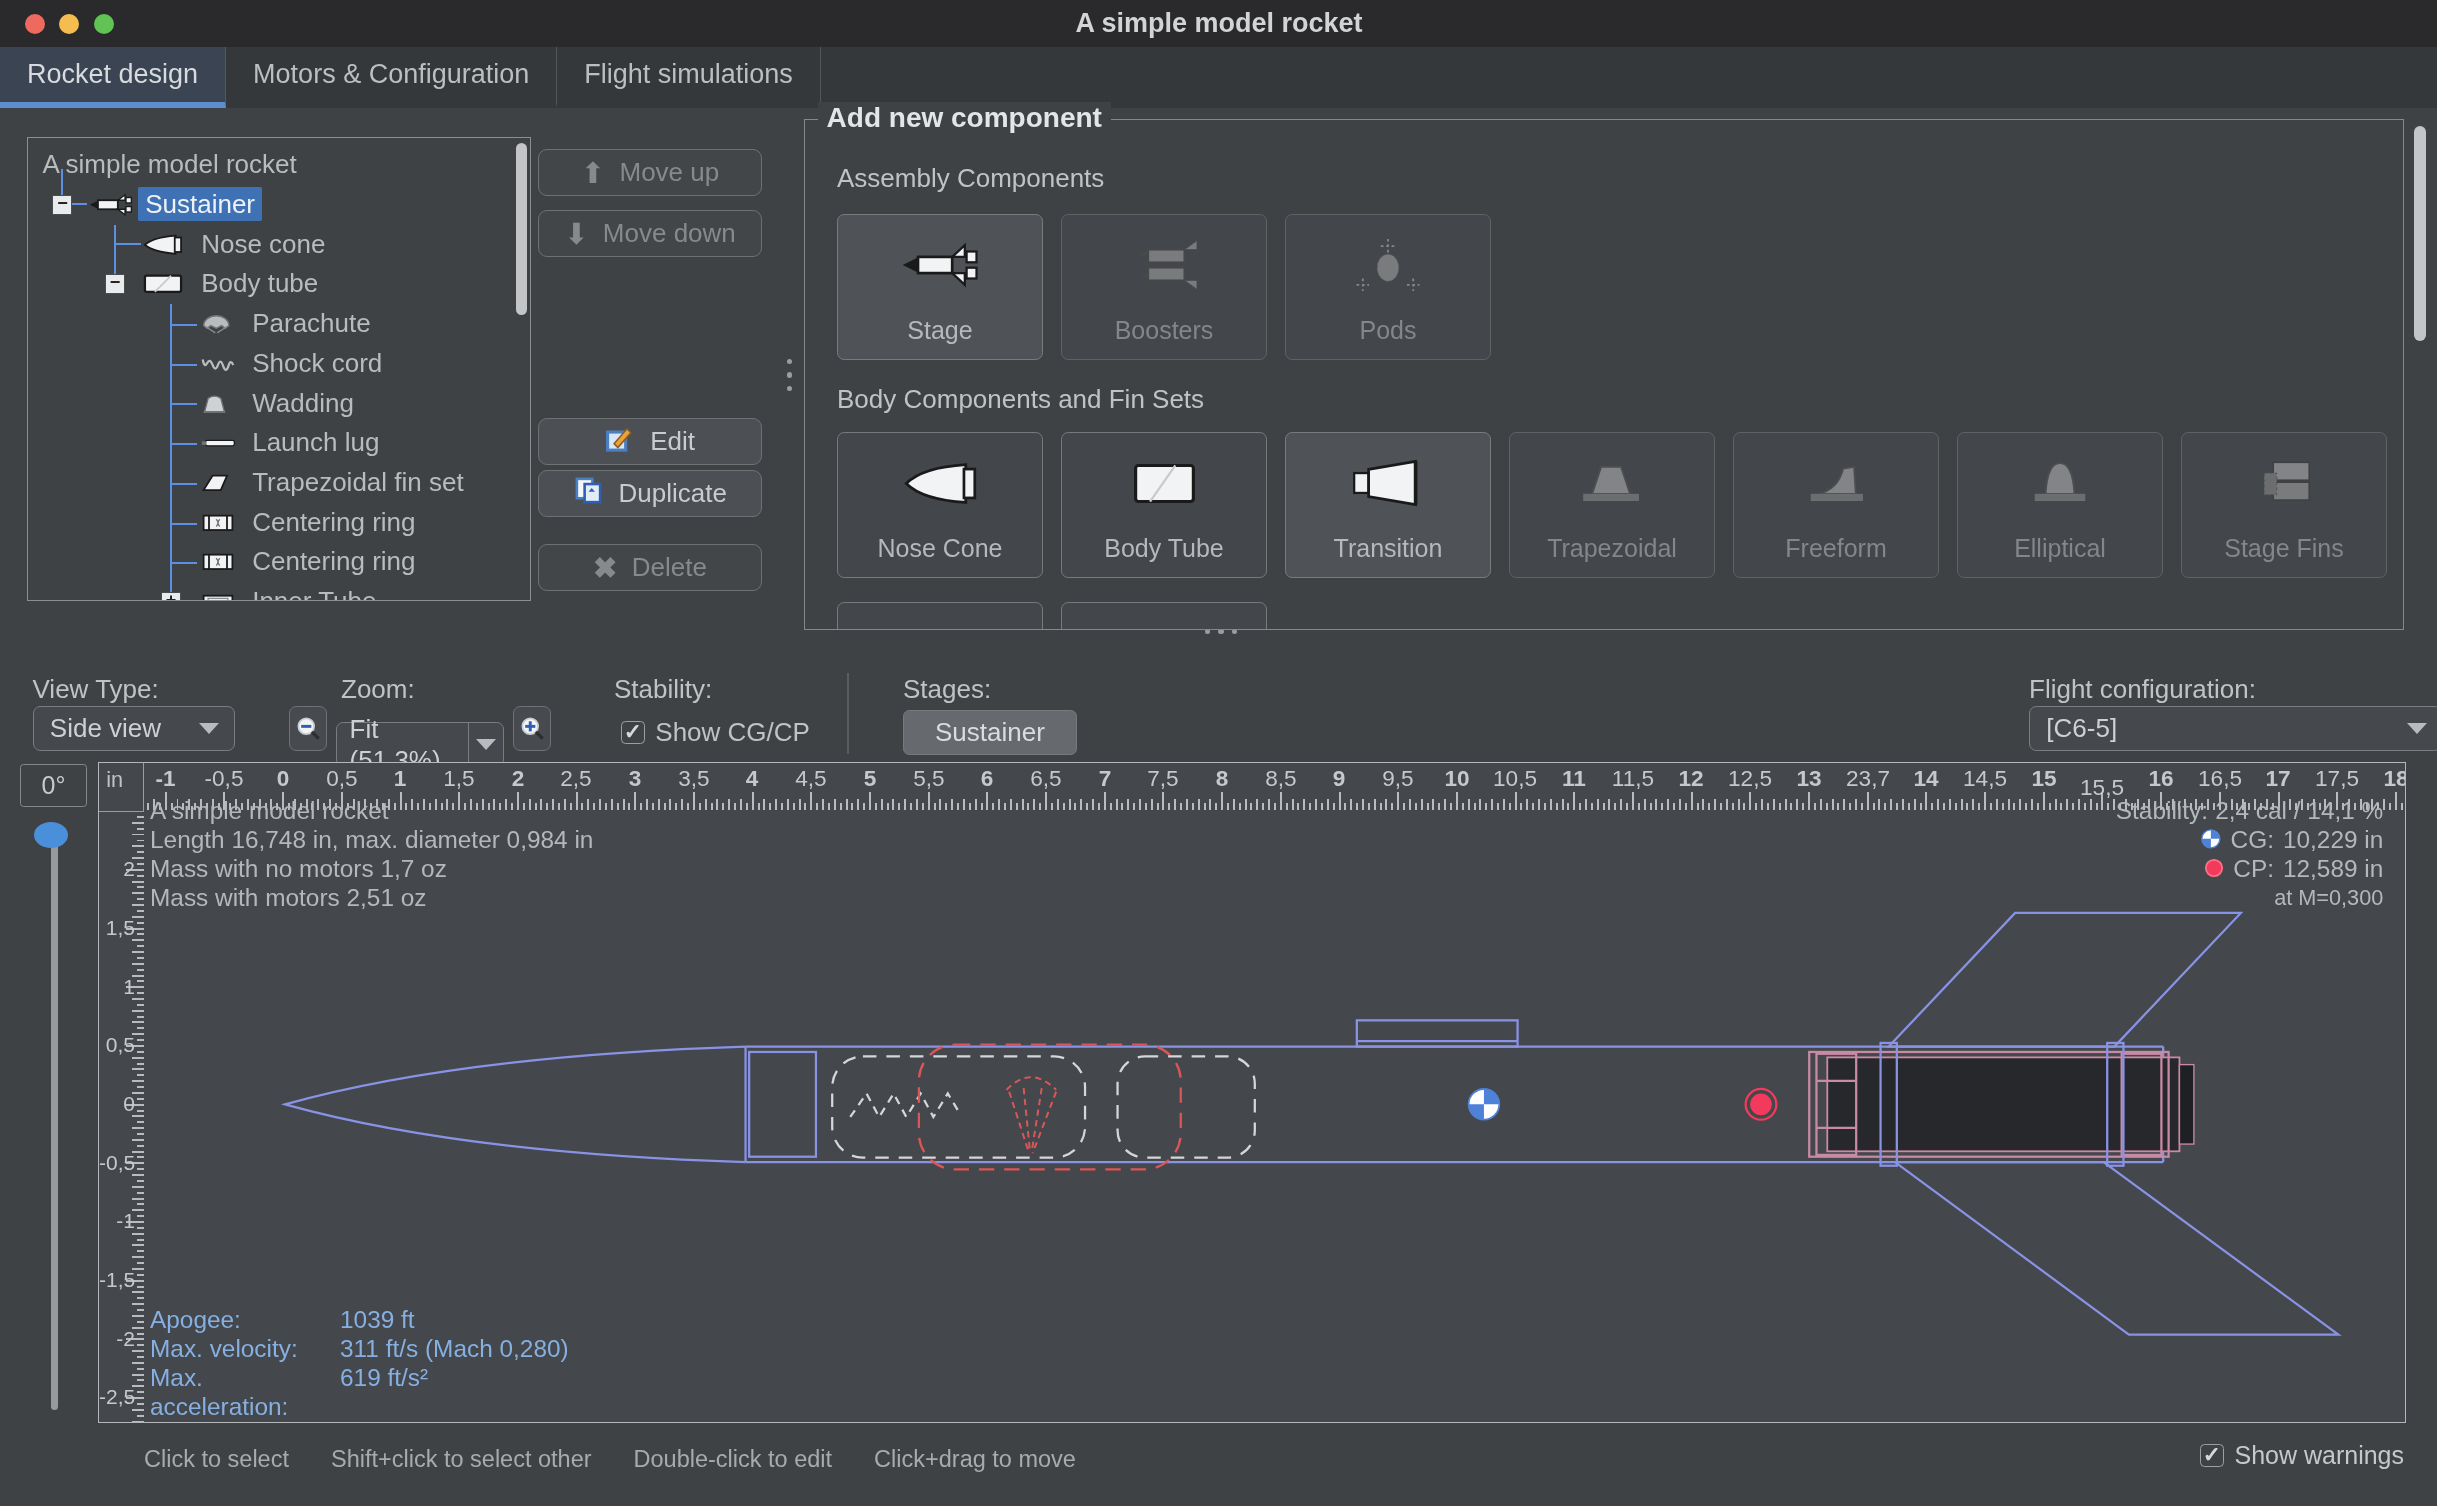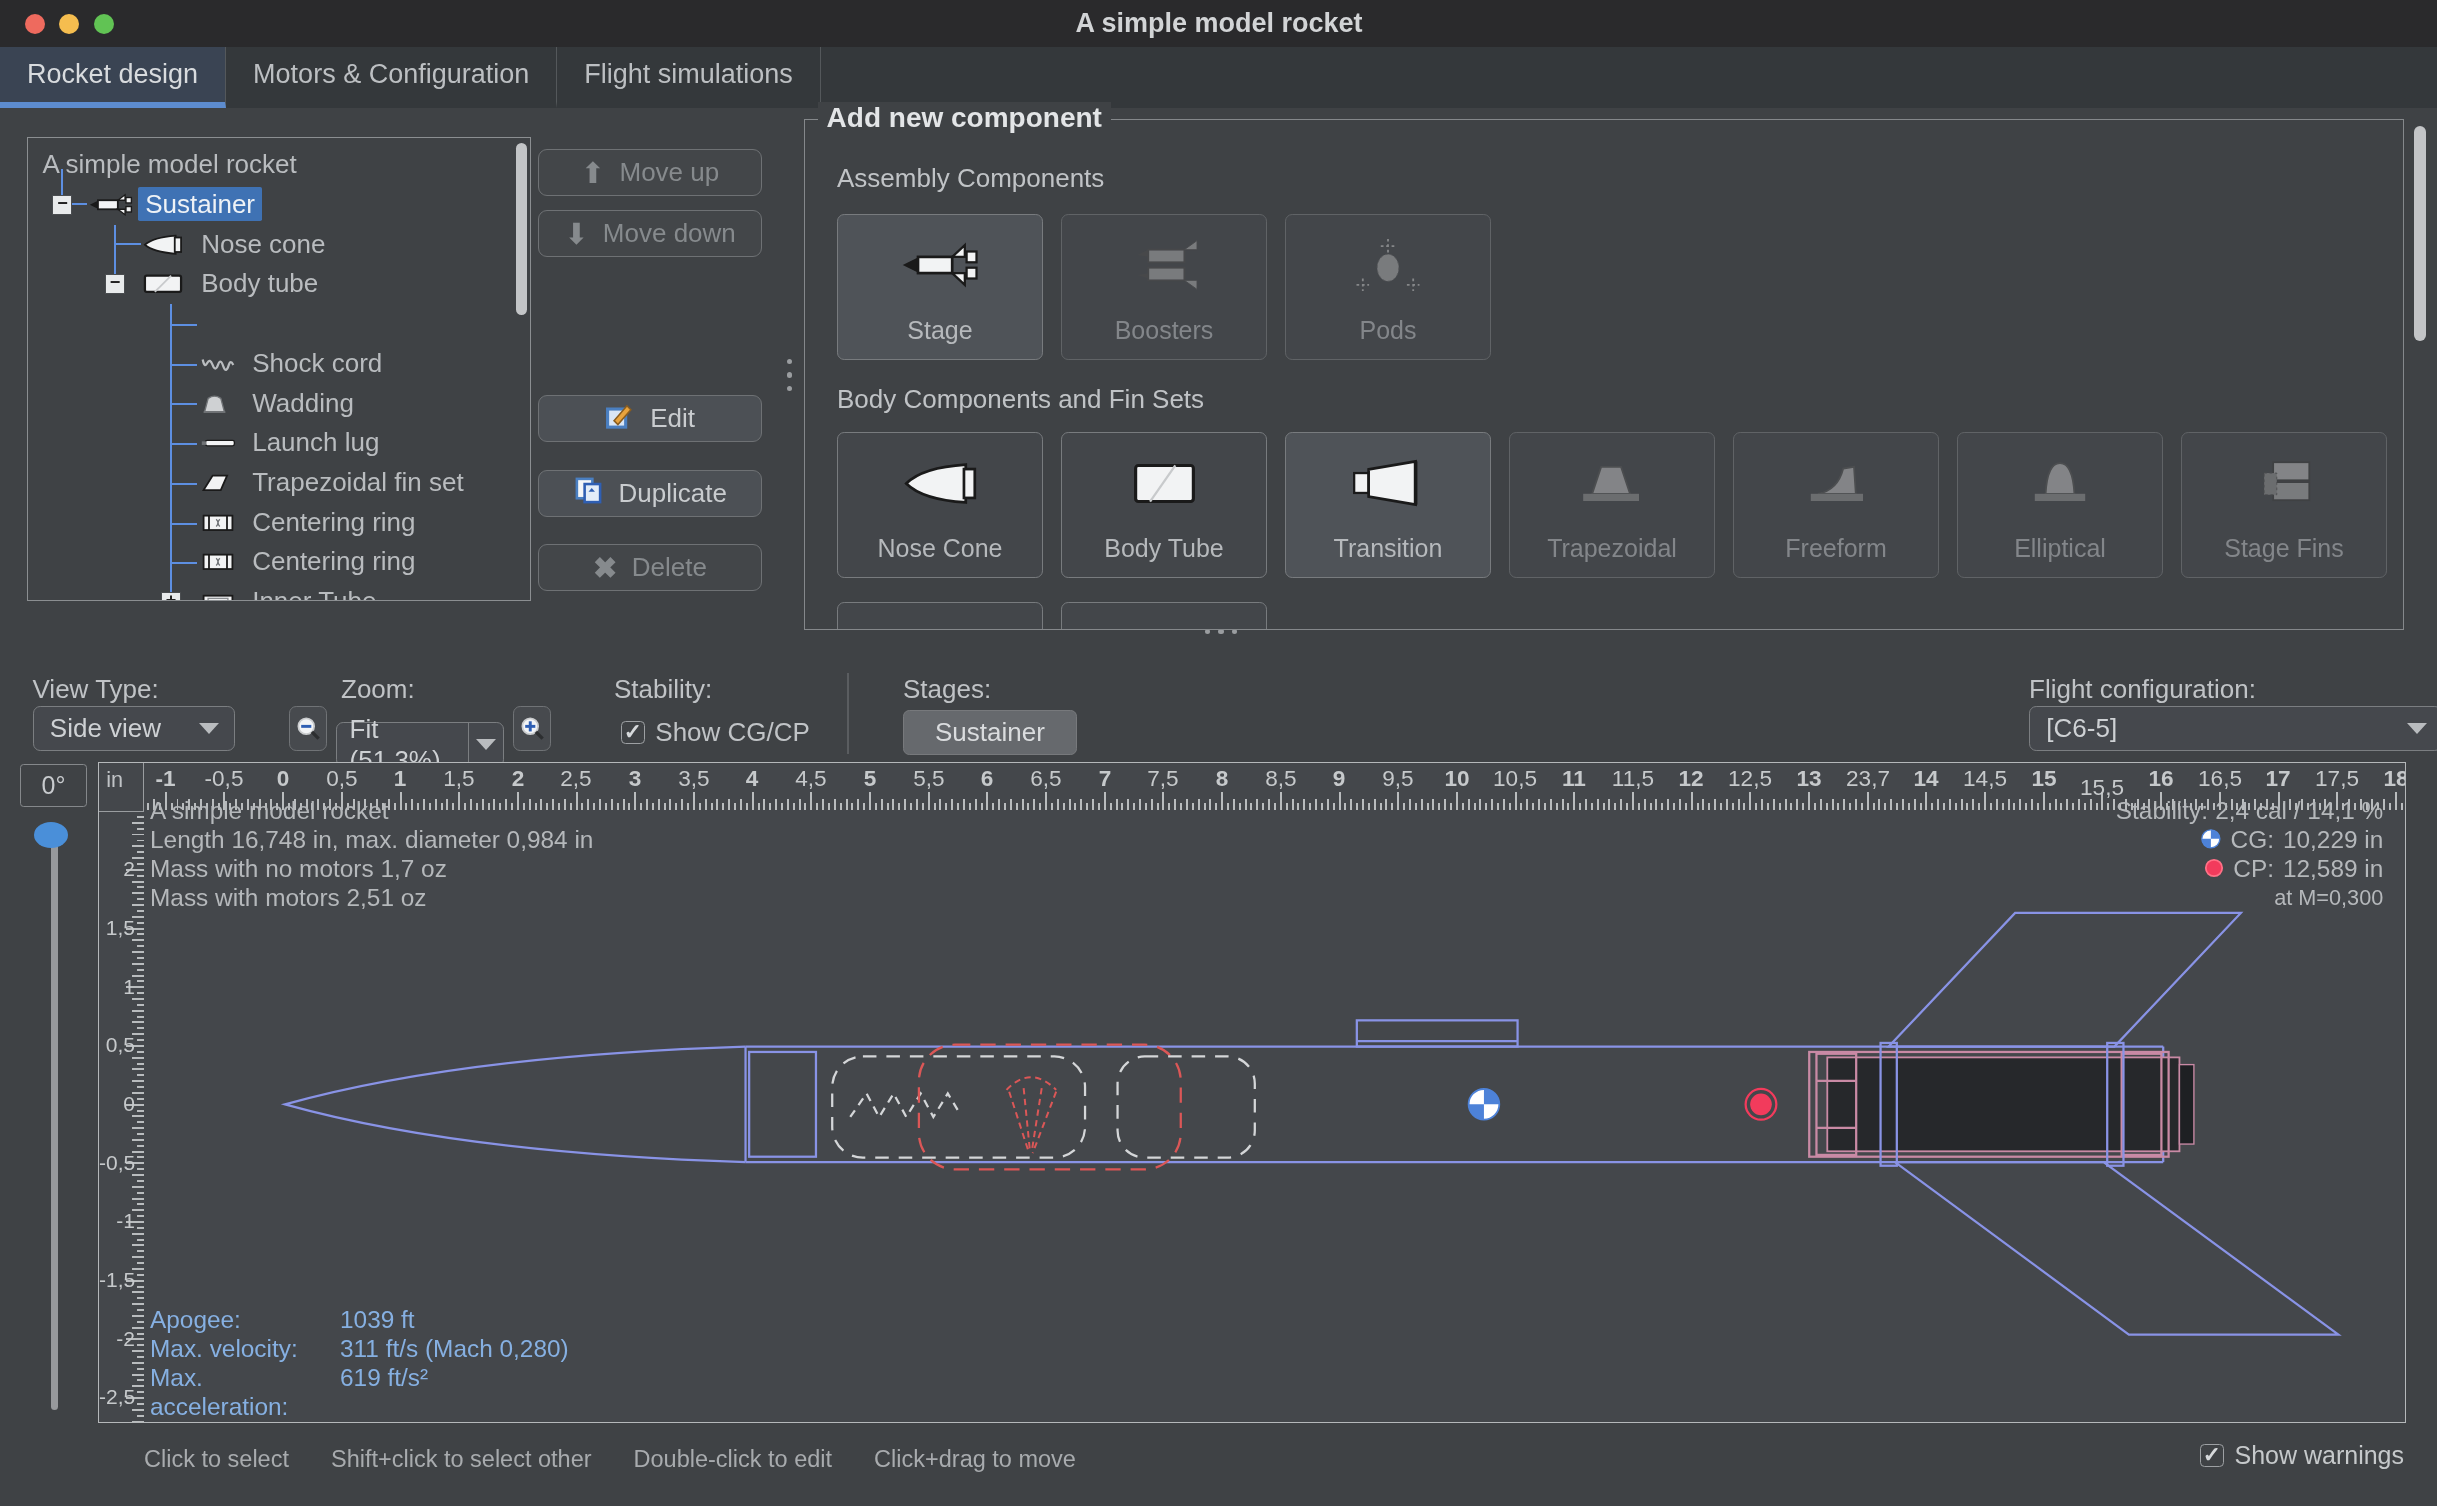--- a/index.html
+++ b/index.html
@@ -152,20 +152,29 @@
       <span class="expander" style="left: 77px; top: 136px;">−</span>
       <div class="treerow" style="top: 126px; left: 0px; width: 502px; height: 40px; position: absolute;">
         <span style="position: absolute; left: 114px; top: 7.2px; display: flex; align-items: center; height: 25px;">
           <svg width="42" height="23.5" viewBox="0 0 46 26">
             <rect x="3" y="4" width="40" height="18" rx="2" fill="#f2f3f4" stroke="#1a1a1a" stroke-width="2.5"></rect>
             <line x1="14" y1="22" x2="32" y2="4" stroke="#c8cacc" stroke-width="2"></line>
           </svg>
         </span>
         <span class="lbl" style="position: absolute; left: 166px; top: 1.8px;">Body tube</span>
       </div>
+      <div class="treerow" style="top: 166px; left: 0px; width: 502px; height: 40px; position: absolute;">
+        <span style="position: absolute; left: 172px; top: 7.2px; display: flex; align-items: center; height: 25px;">
+          <svg width="32.5" height="21.7" viewBox="0 0 36 24">
+            <path d="M4,14 A14,11 0 0 1 32,14 L28,17 24,14 18,17 12,14 8,17 Z" fill="#b9bcbf" stroke="#707376" stroke-width="1.5"></path>
+            <path d="M6,15 L17,22 M30,15 L19,22" stroke="#8a8d90" stroke-width="1.5" fill="none"></path>
+          </svg>
+        </span>
+        <span class="lbl" style="position: absolute; left: 217px; top: 1.8px;">Parachute</span>
+      </div>
       <div class="treerow" style="top: 206px; left: 0px; width: 502px; height: 40px; position: absolute;">
         <span style="position: absolute; left: 172px; top: 7.2px; display: flex; align-items: center; height: 25px;">
           <svg width="36" height="20" viewBox="0 0 40 22">
             <path d="M3,6 q2,10 5,4 q3,-6 6,2 q3,8 6,0 q3,-8 6,2 q3,8 6,-2 q2,-6 5,0" fill="none" stroke="#b9bcbf" stroke-width="2.5"></path>
           </svg>
         </span>
         <span class="lbl" style="position: absolute; left: 217px; top: 1.8px;">Shock cord</span>
       </div>
       <div class="treerow" style="top: 246px; left: 0px; width: 502px; height: 40px; position: absolute;">
         <span style="position: absolute; left: 172px; top: 7.2px; display: flex; align-items: center; height: 25px;">
@@ -228,21 +237,21 @@
     </div>
 
   <div class="abtn disabled" style="top:149px;">
     <span style="font-size:29px;color:#868a8d;">⬆</span>
     <span>Move up</span>
   </div>
   <div class="abtn disabled" style="top:210px;">
     <span style="font-size:29px;color:#868a8d;">⬇</span>
     <span>Move down</span>
   </div>
-  <div class="abtn raised" style="top:395px;">
+  <div class="abtn raised" style="top:418px;">
     <span><svg width="31" height="31" viewBox="0 0 24 24">
           <rect x="2" y="7" width="14" height="14" fill="#d9e6f6" stroke="#4a7fc1" stroke-width="2.4"></rect>
           <path d="M7 16 L17 4.5 L20 7.5 L10 19 Z" fill="#e8a33d" stroke="#8a5d1f" stroke-width="1.2"></path>
         </svg></span>
     <span>Edit</span>
   </div>
   <div class="abtn raised" style="top:470px;">
     <span><svg width="31" height="31" viewBox="0 0 24 24">
           <rect x="3" y="3" width="12" height="15" fill="#f4f6f8" stroke="#4a7fc1" stroke-width="2"></rect>
           <rect x="9" y="7" width="12" height="14" fill="#e3edf8" stroke="#2f5fb3" stroke-width="2"></rect>

